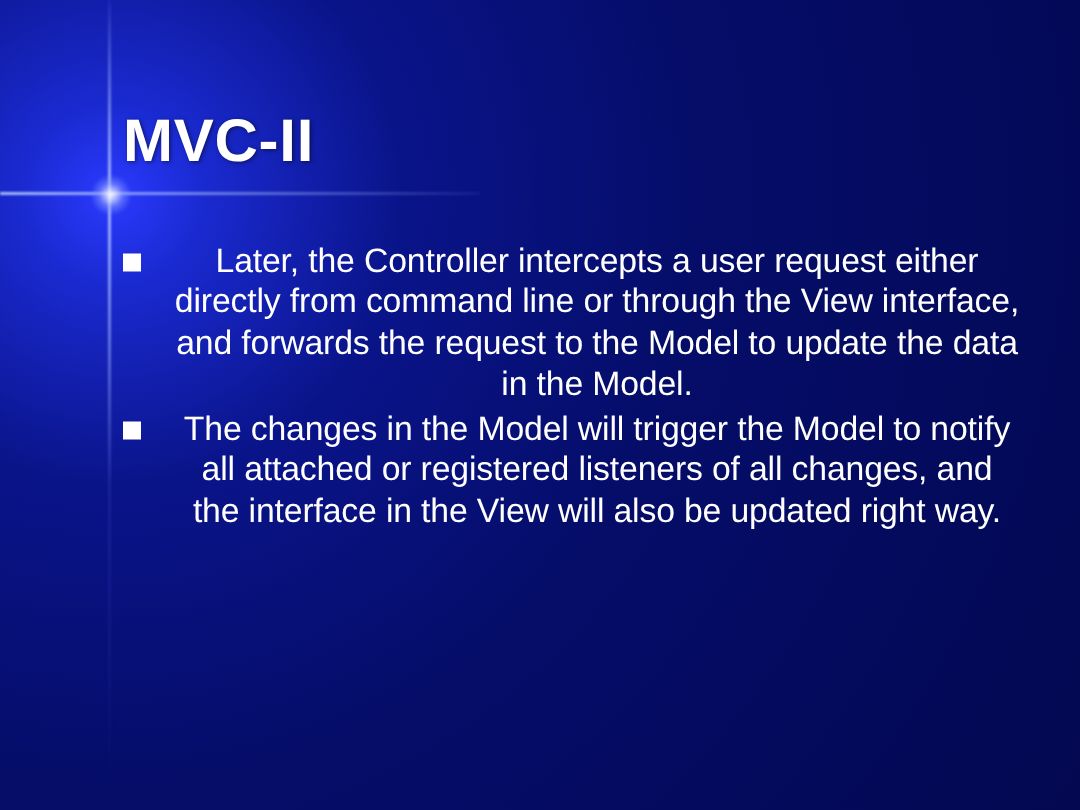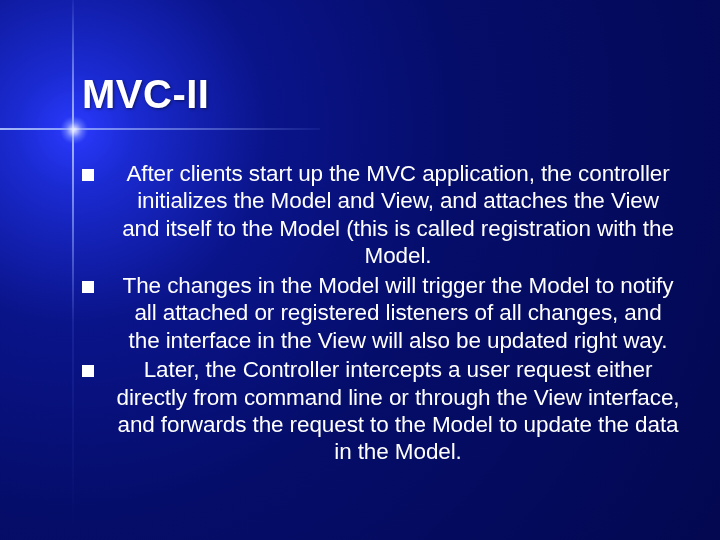--- a/index.html
+++ b/index.html
@@ -77,23 +77,19 @@
 
 <div class="flare-h"></div>
 <div class="flare-v"></div>
 <div class="flare-core"></div>
 
 <div class="title">MVC-II</div>
 
 <div class="content">
   <div class="bullet-item">
     <div class="bullet"></div>
-    <div class="bullet-text">After clients start up the MVC application, the controller initializes the Model and View, and attaches the View and itself to the Model (this is called registration with the Model.</div>
+    <div class="bullet-text">Later, the Controller intercepts a user request either directly from command line or through the View interface, and forwards the request to the Model to update the data in the Model.</div>
   </div>
   <div class="bullet-item">
     <div class="bullet"></div>
     <div class="bullet-text">The changes in the Model will trigger the Model to notify all attached or registered listeners of all changes, and the interface in the View will also be updated right way.</div>
   </div>
-  <div class="bullet-item">
-    <div class="bullet"></div>
-    <div class="bullet-text">Later, the Controller intercepts a user request either directly from command line or through the View interface, and forwards the request to the Model to update the data in the Model.</div>
-  </div>
 </div>
 
 </body></html>

